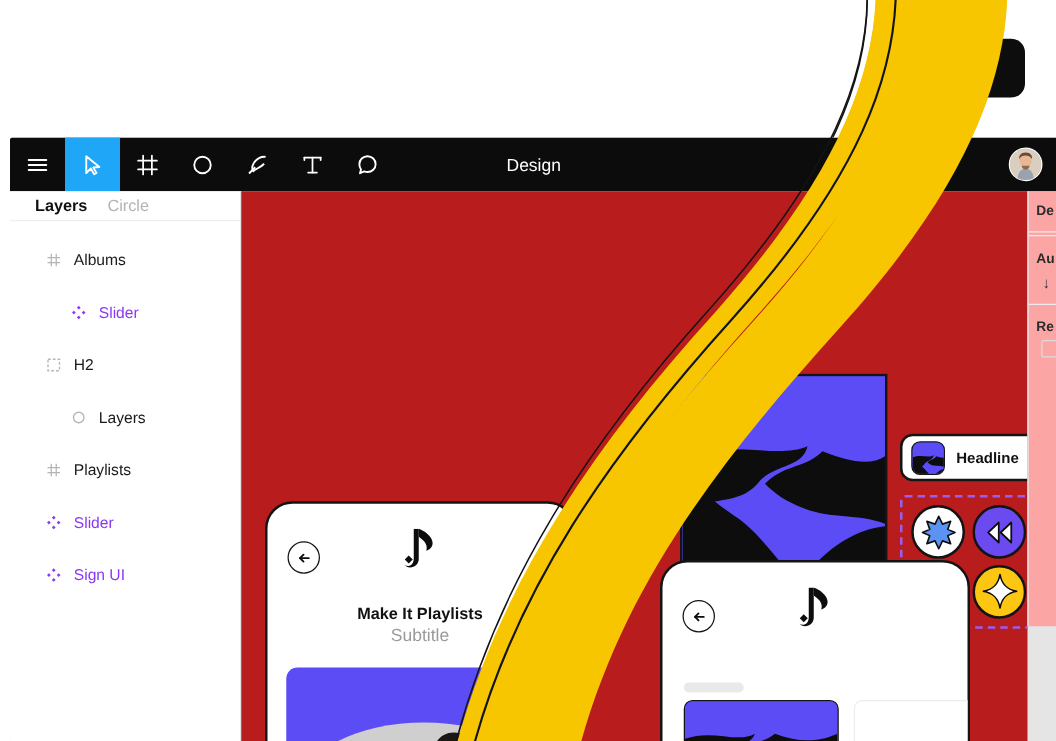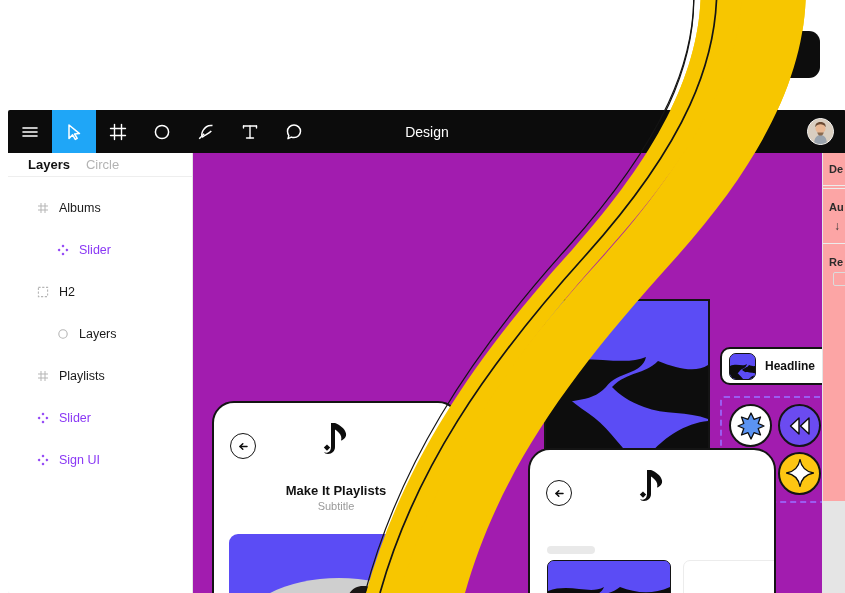--- a/index.html
+++ b/index.html
@@ -97,21 +97,21 @@
   }
   .rp-arrow{ font-size:12px; padding:6px 0 0 5px; color:#333; }
   .rp-box{
     width:16px; height:14px; margin:4px 0 0 4px;
     border:1px solid #dcdcdc; border-radius:2px;
   }
 
   
   .canvas{
     position:absolute; left:185px; top:43px; right:24px; bottom:0;
-    background:#a21caf; overflow:hidden;
+    background:#b91c1c; overflow:hidden;
   }
 
   
   .art-square{
     position:absolute; left:351px; top:146px; width:166px; height:166px;
     background:#5b4cf5; border:2px solid #141414; overflow:hidden;
   }
 
   
   .headline-card{
@@ -157,21 +157,21 @@
     border:1.6px solid #141414; display:flex; align-items:center;
     justify-content:center; background:#fff;
   }
   .ph-logo{ position:absolute; }
   .ph-title{
     position:absolute; width:100%; text-align:center;
     font-size:13px; font-weight:700; color:#111;
   }
   .ph-sub{
     position:absolute; width:100%; text-align:center;
-    font-size:11px; color:#9a9a9a;
+    font-size:14px; color:#9a9a9a;
   }
   .ph-toggle{
     position:absolute; width:40px; height:23px; border-radius:12px;
     border:2px solid #141414; background:#fff; display:flex;
     align-items:center; padding-left:2px;
   }
   .ph-toggle .knob{
     width:17px; height:17px; border-radius:50%;
     background:#fdc612; border:1.6px solid #141414;
   }

